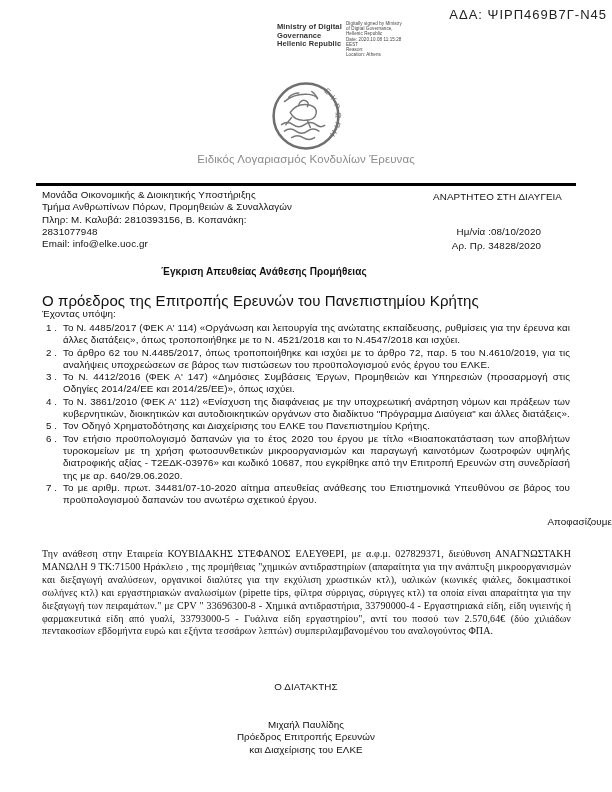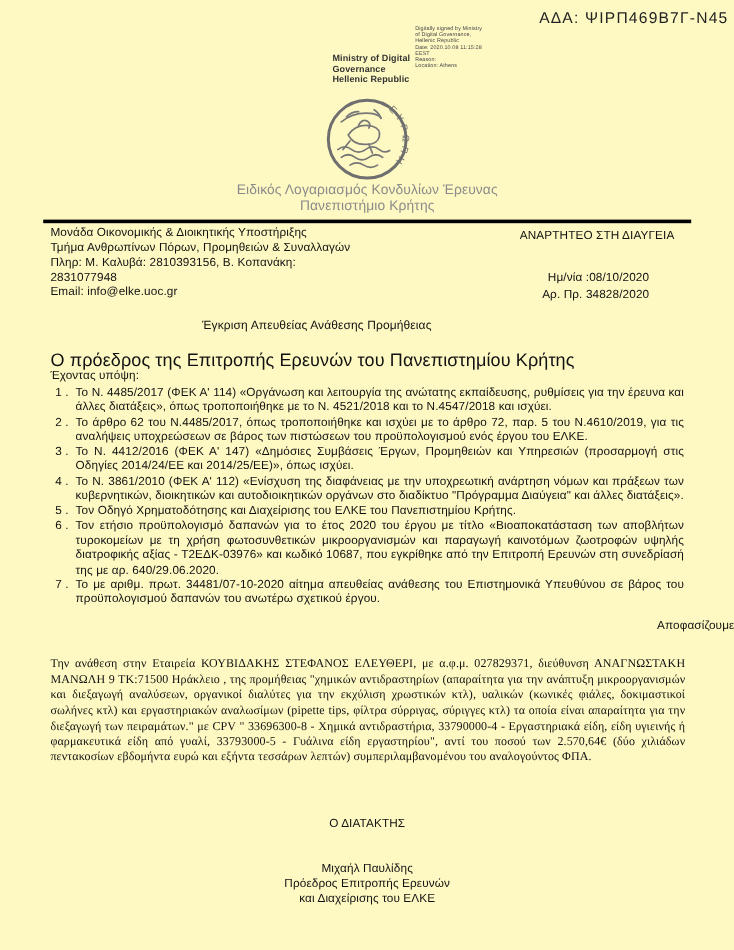--- a/index.html
+++ b/index.html
@@ -1,39 +1,39 @@
 <!DOCTYPE html>
 <html><head>
 <meta charset="utf-8">
 <style>
   html,body{margin:0;padding:0;background:#e8e8e8;}
   .page{
-    position:relative;width:612px;height:792px;background:#fef9c3;
+    position:relative;width:612px;height:792px;background:#ffffff;
     margin:0 auto;overflow:hidden;
     font-family:"Liberation Sans","DejaVu Sans",sans-serif;
     color:#111;letter-spacing:0.1px;
   }
   .abs{position:absolute;}
   
   .ada{top:7px;right:5px;font-size:13px;letter-spacing:1px;color:#222;}
   
-  .stamp-name{left:277px;top:23px;font-size:7.5px;font-weight:bold;line-height:8.6px;color:#333;margin-top:22px;}
+  .stamp-name{left:277px;top:23px;font-size:7.5px;font-weight:bold;line-height:8.6px;color:#333;}
   .stamp-details{left:346px;top:21px;font-size:4.5px;line-height:5.2px;color:#444;}
   
   .seal-wrap{top:80px;left:0;width:612px;text-align:center;}
   .seal-wrap svg{display:inline-block;}
   .org-name{top:153px;left:0;width:612px;text-align:center;font-size:11.5px;color:#8b8b8b;}
   .univ-name{top:166px;left:0;width:612px;text-align:center;font-size:11.5px;color:#8b8b8b;}
   .divider{top:183px;left:36px;right:36px;height:2.5px;background:#000;}
   
   .contact{left:42px;top:189px;font-size:9.8px;line-height:12.3px;color:#111;}
   .notice{top:191px;right:50px;font-size:9.8px;}
   .doc-date{top:226px;right:71px;font-size:9.8px;}
   .protocol{top:240px;right:71px;font-size:9.8px;}
-  .doc-title{top:266px;left:0;width:528px;text-align:center;font-size:10px;}
+  .doc-title{top:266px;left:0;width:528px;text-align:center;font-size:10px;font-weight:bold;}
   .issuer{top:292px;left:42px;font-size:15px;}
   .regard{top:308px;left:42px;font-size:9.8px;}
   .list{top:322px;left:42px;width:528px;font-size:9.8px;line-height:12.3px;}
   .list-row{display:flex;}
   .list-num{flex:none;width:17px;padding-left:4px;}
   .list-text{flex:1;text-align:justify;}
   .decide-head{top:516px;left:0;width:612px;text-align:right;font-size:9.8px;}
   .decide-body{top:548px;left:42px;width:529px;font-size:10px;line-height:12.9px;text-align:justify;font-family:Liberation Serif, serif;}
   .role{top:681px;left:0;width:612px;text-align:center;font-size:9.8px;}
   .sig-block{top:719px;left:0;width:612px;text-align:center;font-size:9.8px;line-height:12.3px;}
@@ -75,21 +75,20 @@
         <path d="M20 71 q8 -6 16 0 q8 6 16 0 q8 -6 16 0"></path>
         <path d="M30 80 q8 -5 16 0 q8 5 16 0"></path>
       </g>
       <path id="sealArc" d="M 70 13 A 43 43 0 0 1 70 87" fill="none"></path>
       <text font-size="11" fill="#6f6f6f" letter-spacing="4" font-family="Liberation Sans, sans-serif">
         <textPath href="#sealArc" startOffset="6%">ΕΥΡΩΠΗ</textPath>
       </text>
     </svg>
   </div>
   <div class="abs org-name">Ειδικός Λογαριασμός Κονδυλίων Έρευνας</div>
-  <div class="abs univ-name">Πανεπιστήμιο Κρήτης</div>
 
   <div class="abs divider"></div>
 
   <div class="abs contact">
     <div>Μονάδα Οικονομικής &amp; Διοικητικής Υποστήριξης</div>
     <div>Τμήμα Ανθρωπίνων Πόρων, Προμηθειών &amp; Συναλλαγών</div>
     <div>Πληρ: Μ. Καλυβά: 2810393156, Β. Κοπανάκη:</div>
     <div>2831077948</div>
     <div>Email: info@elke.uoc.gr</div>
   </div>

